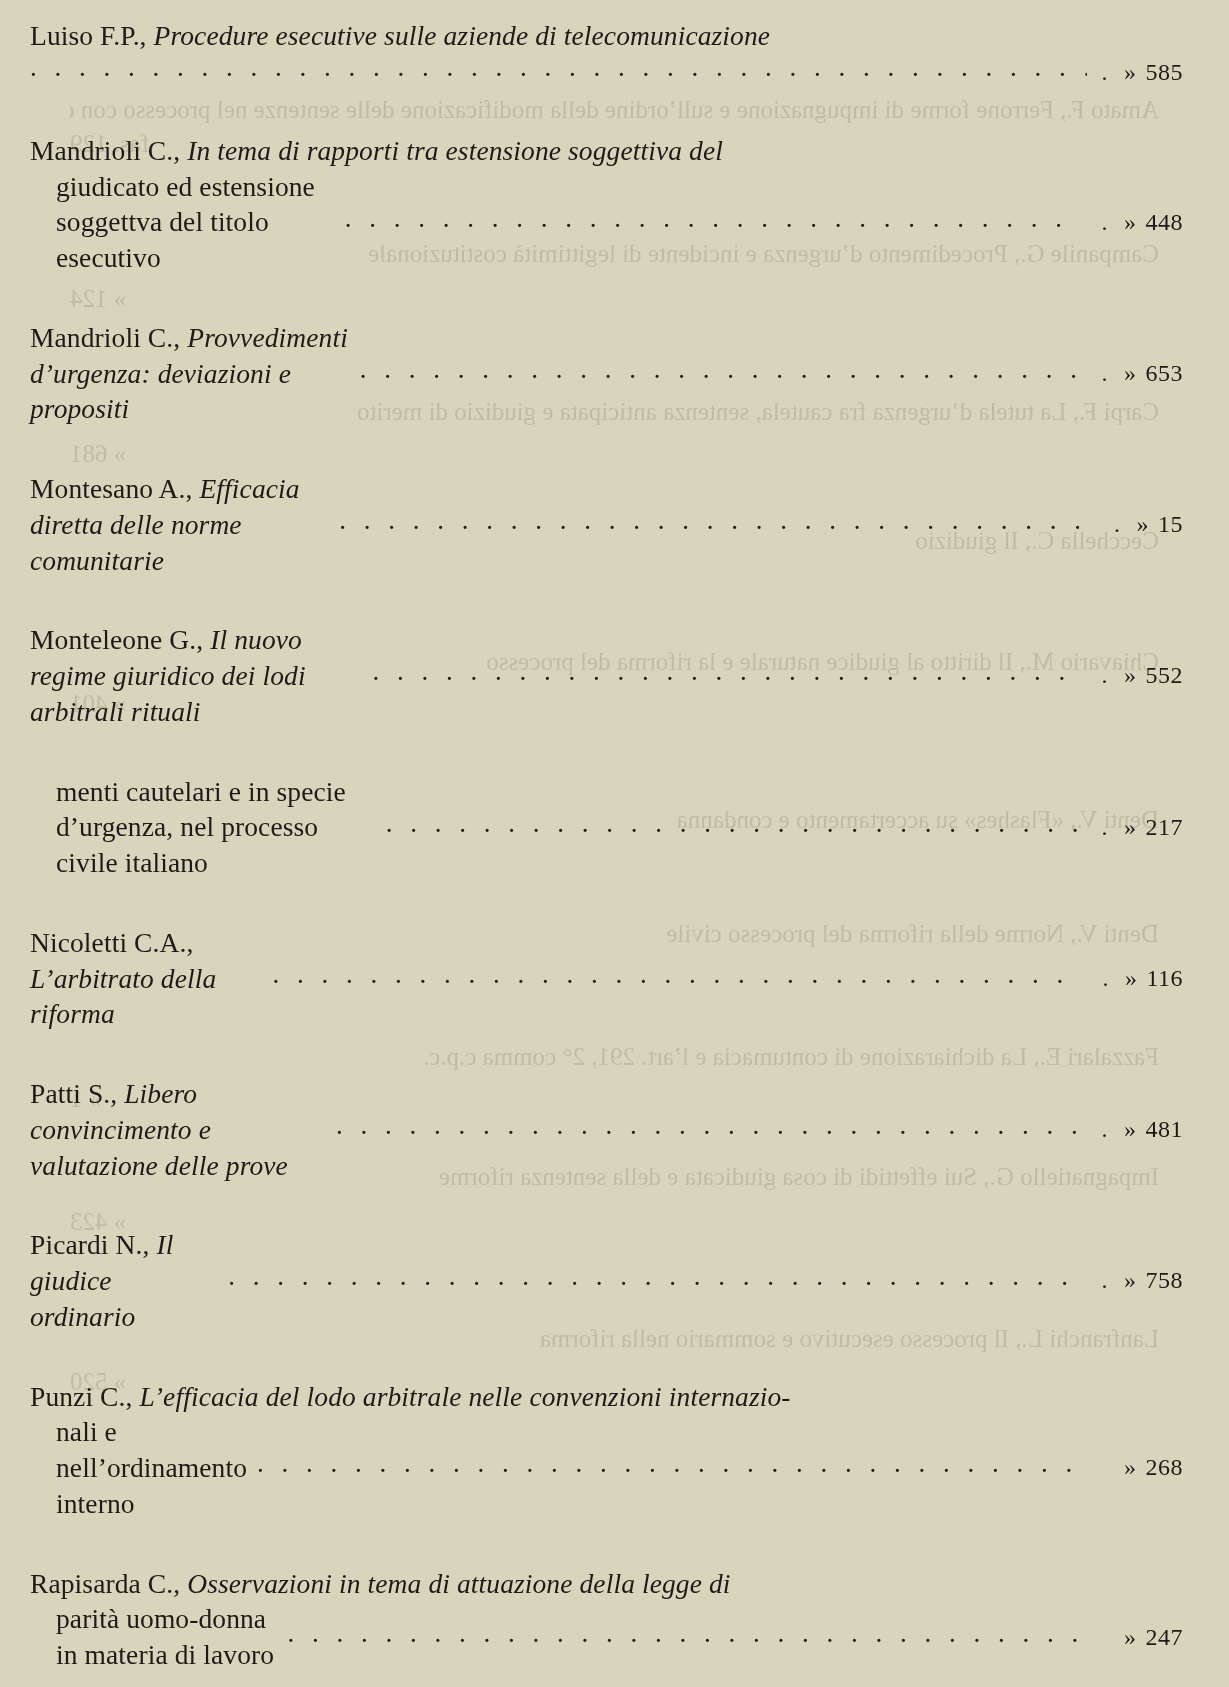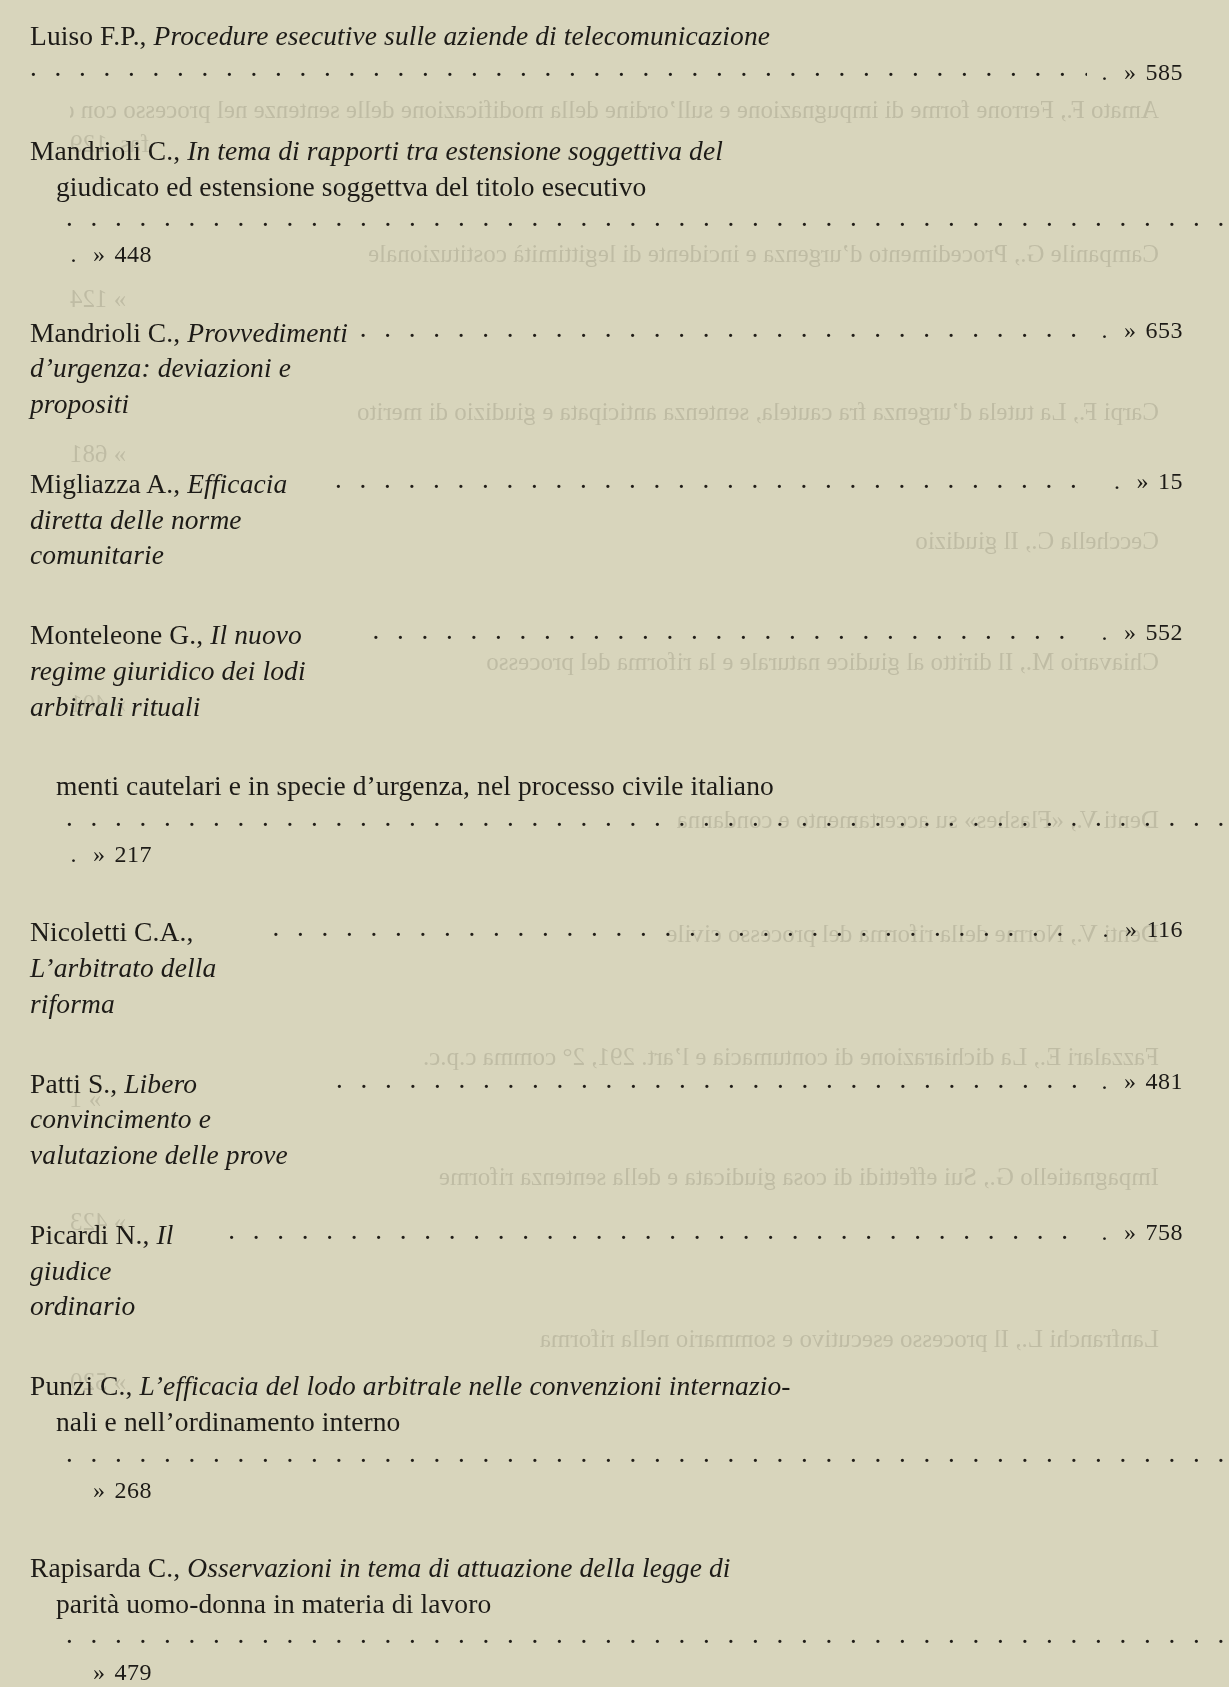--- a/index.html
+++ b/index.html
@@ -46,30 +46,30 @@
     padding: 18px 46px 0 30px;
     box-sizing: border-box;
   }
 
   .entry {
     position: relative;
     margin-bottom: 44px;
   }
   .entry .line {
     display: flex;
-    align-items: flex-start;
+    align-items: center;
     line-height: 1.30;
   }
   .entry .txt {
     font-size: 27.5px;
     letter-spacing: 0.1px;
   }
   .entry .txt .au { font-style: normal; }
   .entry .txt .ti { font-style: italic; }
-  .indent { padding-left: 26px; flex-direction: column; }
+  .indent { padding-left: 26px; }
 
   .lead {
     flex: 1 1 auto;
     min-width: 10px;
     overflow: hidden;
     white-space: nowrap;
     margin: 0 8px 0 10px;
     font-size: 27px;
     letter-spacing: 5.5px;
     color: #201d18;
@@ -163,21 +163,21 @@
       <div class="lead">. . . . . . . . . . . . . . . . . . . . . . . . . . . . . . . . . . . . . . . . . . . . . . . . . . . . . . . . . . . . . . . .</div>
       <div class="pg">
         <span class="dotsep">.</span><span class="guil">»</span><span>653</span>
       </div>
     </div>
   </div>
 
   <div class="entry">
     <div class="line">
       <div class="txt">
-        <span class="au">Migliazza A., </span><span class="ti">Efficacia diretta delle norme comunitarie</span>
+        <span class="au">Montesano A., </span><span class="ti">Efficacia diretta delle norme comunitarie</span>
       </div>
       <div class="lead">. . . . . . . . . . . . . . . . . . . . . . . . . . . . . . . . . . . . . . . . . . . . . . . . . . . . . . . . . . . . . . . .</div>
       <div class="pg">
         <span class="dotsep">.</span><span class="guil">»</span><span>15</span>
       </div>
     </div>
   </div>
 
   <div class="entry">
     <div class="line">
@@ -255,18 +255,18 @@
   <div class="entry">
     <div class="line">
       <div class="txt">
         <span class="au">Rapisarda C., </span><span class="ti">Osservazioni in tema di attuazione della legge di</span>
       </div>
     </div>
     <div class="line indent">
       <div class="txt ti">parità uomo-donna in materia di lavoro</div>
       <div class="lead">. . . . . . . . . . . . . . . . . . . . . . . . . . . . . . . . . . . . . . . . . . . . . . . . . . . . . . . . . . . . . . . .</div>
       <div class="pg">
-        <span class="guil">»</span><span>479</span>
+        <span class="guil">»</span><span>247</span>
       </div>
     </div>
   </div>
 
 </div>
 
 </body></html>

